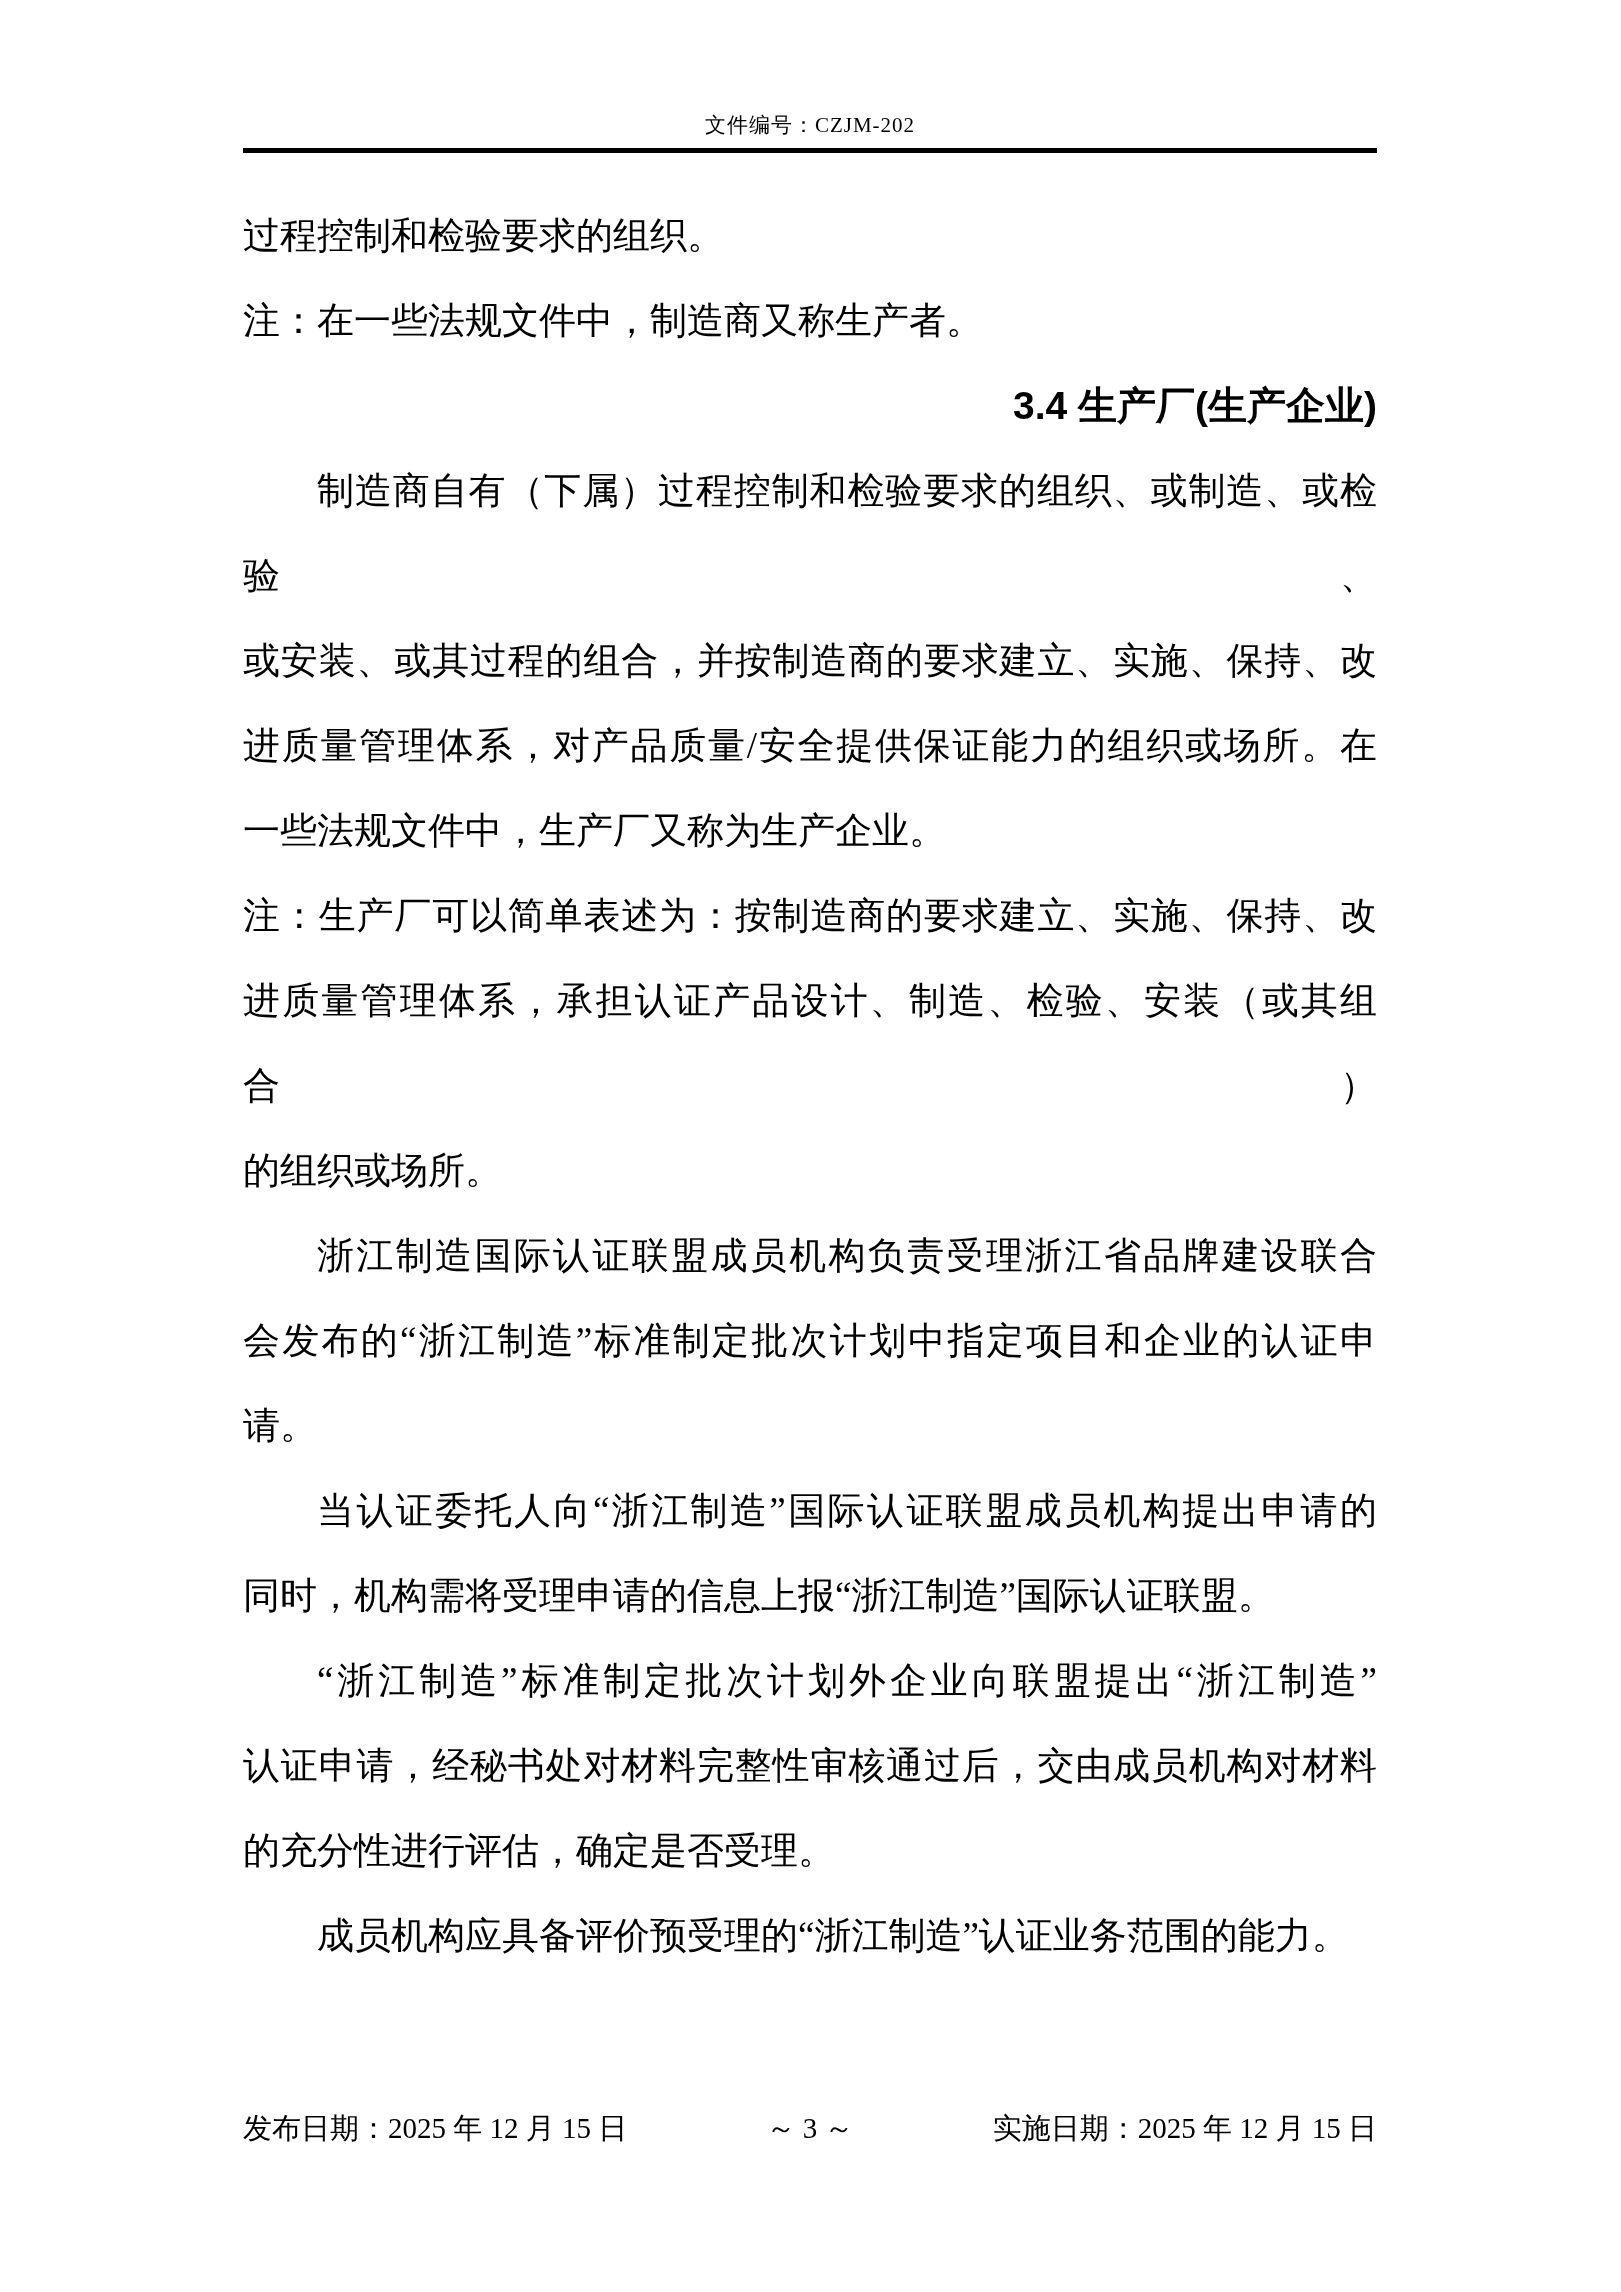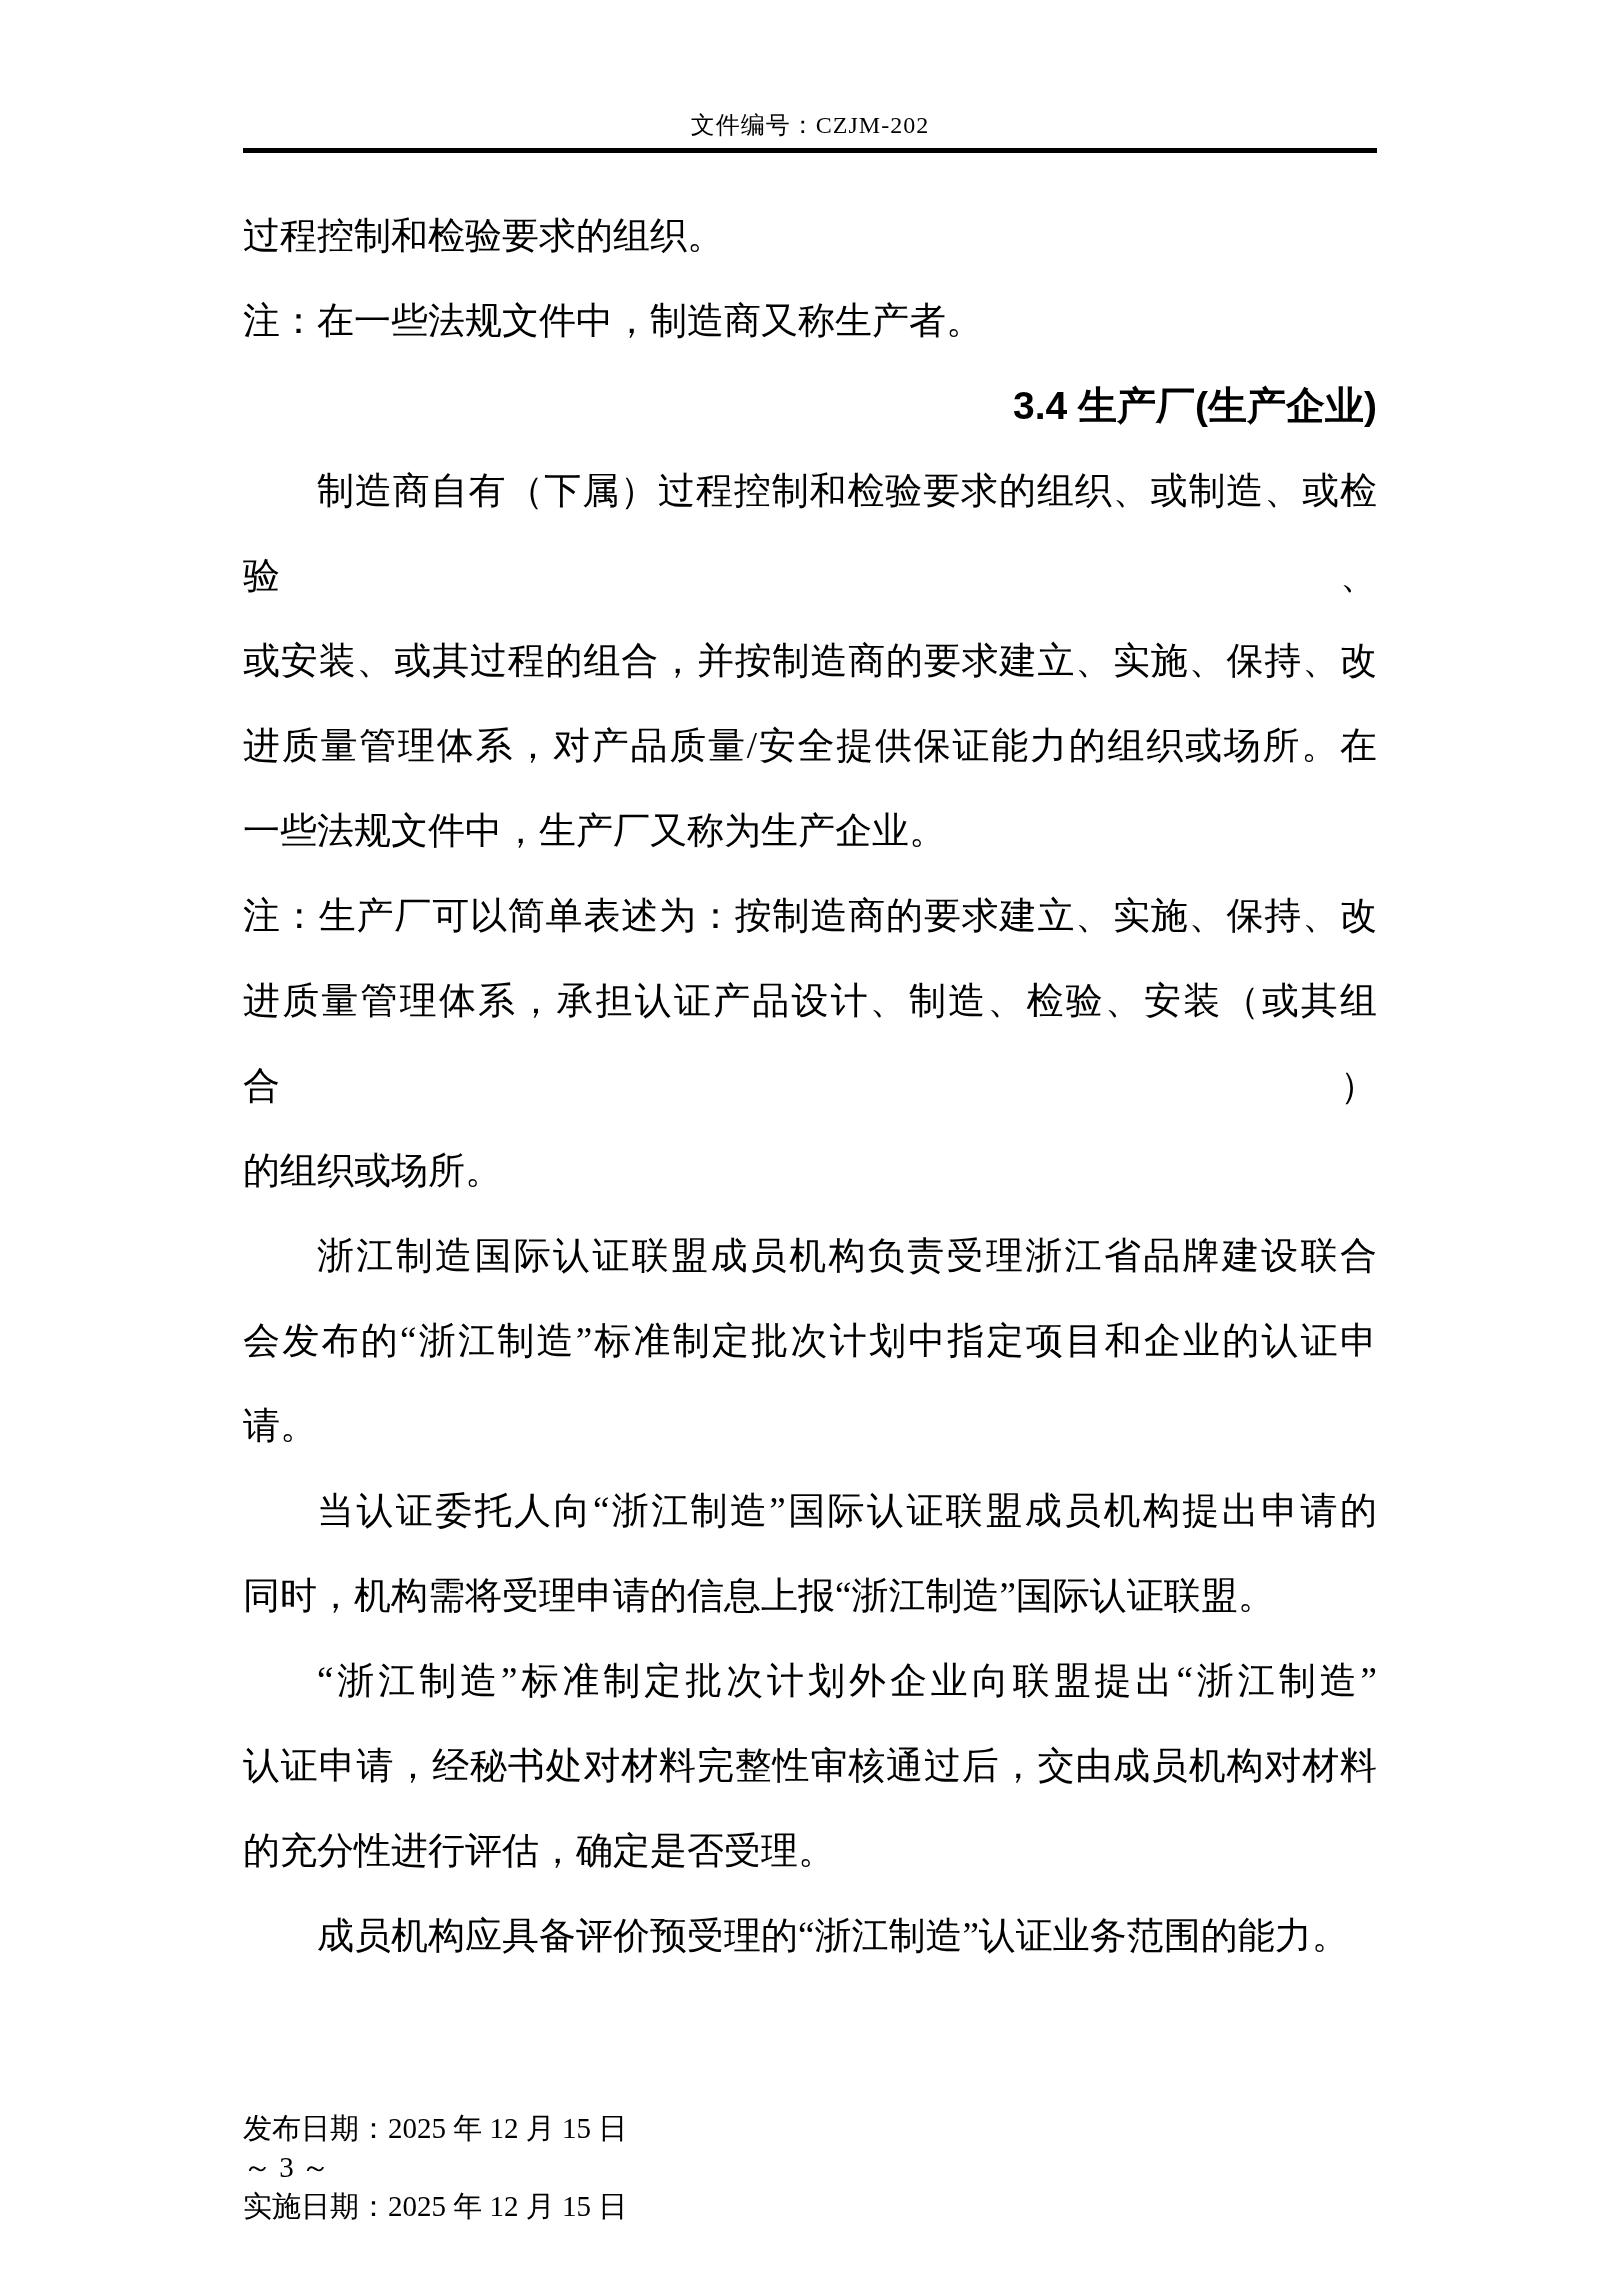--- a/index.html
+++ b/index.html
@@ -12,21 +12,21 @@
     color: #000000;
     font-family: "Liberation Serif", "DejaVu Serif", serif;
     overflow: hidden;
   }
   .header-text {
     position: absolute;
     top: 108px;
     left: 243px;
     width: 1134px;
     text-align: center;
-    font-size: 24px;
+    font-size: 21px;
     line-height: 35px;
     letter-spacing: 1px;
     white-space: pre;
   }
   .header-rule {
     position: absolute;
     top: 148px;
     left: 243px;
     width: 1134px;
     height: 4.9px;
@@ -58,21 +58,20 @@
     position: absolute;
     top: 2109px;
     left: 243px;
     width: 1134px;
     display: flex;
     justify-content: space-between;
     align-items: baseline;
     font-size: 29px;
     line-height: 39px;
     white-space: pre;
-    flex-direction: column;
   }
 </style>
 </head>
 <body>
 
 <div class="page">
 
   <div class="header-text">文件编号：CZJM-202</div>
 
   <div class="header-rule"></div>

